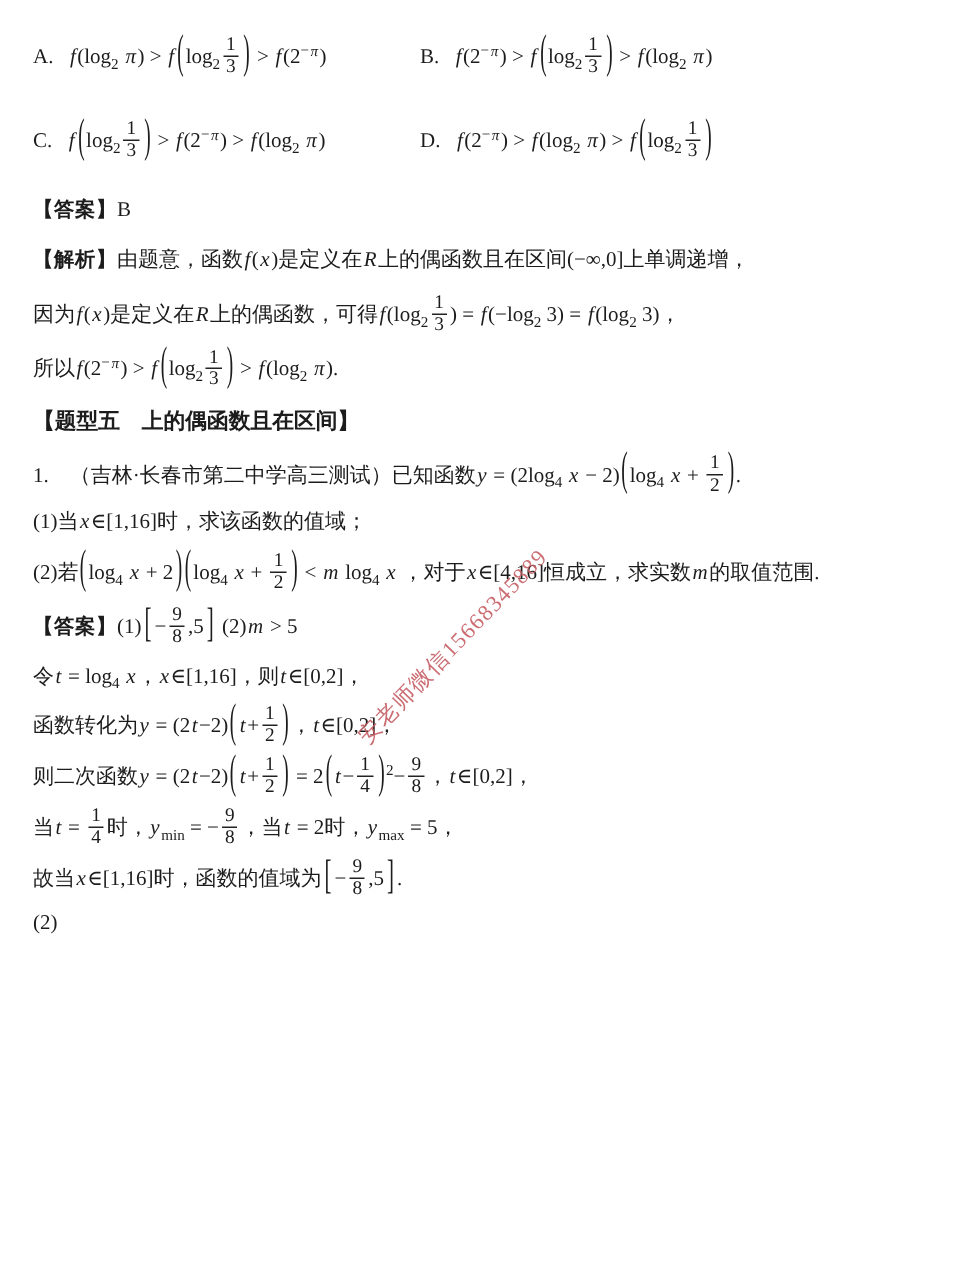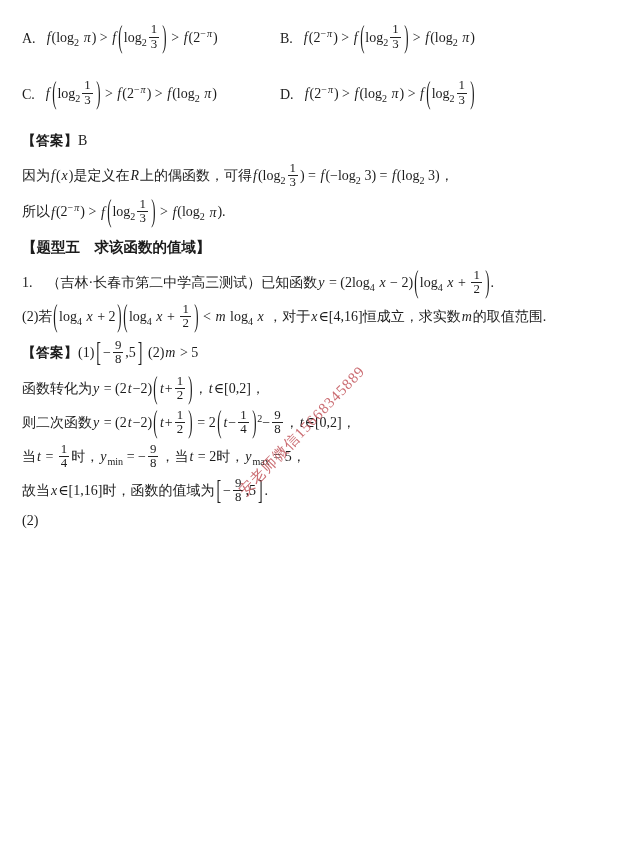--- a/index.html
+++ b/index.html
@@ -84,34 +84,39 @@
     <div class="opt">
       <span class="opt-label">D.</span>
       <span class="math"><i>f</i>(2<sup>−<i>π</i></sup>) &gt; <i>f</i>(log<sub>2</sub> <i>π</i>) &gt; <i>f</i><span class="tp">(</span>log<sub>2</sub><span class="fr"><span class="n">1</span><span class="d">3</span></span><span class="tp">)</span></span>
     </div>
   </div>
 
   <p class="p mb12">
     <b class="tag">【答案】</b><span>B</span>
   </p>
 
+  <p class="p mb13">
+    <b class="tag">【解析】</b><span class="math">由题意，函数<i>f</i>(<i>x</i>)是定义在<i>R</i>上的偶函数且在区间(−∞,0]上单调递增，</span>
+  </p>
   <p class="p mb8 math">因为<i>f</i>(<i>x</i>)是定义在<i>R</i>上的偶函数，可得<i>f</i>(log<sub>2</sub><span class="fr"><span class="n">1</span><span class="d">3</span></span>) = <i>f</i>(−log<sub>2</sub> 3) = <i>f</i>(log<sub>2</sub> 3)，</p>
   <p class="p mb10 math">所以<i>f</i>(2<sup>−<i>π</i></sup>) &gt; <i>f</i><span class="tp">(</span>log<sub>2</sub><span class="fr"><span class="n">1</span><span class="d">3</span></span><span class="tp">)</span> &gt; <i>f</i>(log<sub>2</sub> <i>π</i>).</p>
 
-  <p class="p mb11 section-title">【题型五　求该函数的值域】</p>
+  <p class="p mb11 section-title">【题型五　上的偶函数且在区间】</p>
 
   <p class="p mb6">
     <span class="q-num">1.</span><span class="math">（吉林·长春市第二中学高三测试）已知函数<i>y</i> = (2log<sub>4</sub> <i>x</i> − 2)<span class="tp">(</span>log<sub>4</sub> <i>x</i> + <span class="fr"><span class="n">1</span><span class="d">2</span></span><span class="tp">)</span>.</span>
   </p>
+  <p class="p mb10 math">(1)当<i>x</i>∈[1,16]时，求该函数的值域；</p>
   <p class="p mb8 math">(2)若<span class="tp">(</span>log<sub>4</sub> <i>x</i> + 2<span class="tp">)</span><span class="tp">(</span>log<sub>4</sub> <i>x</i> + <span class="fr"><span class="n">1</span><span class="d">2</span></span><span class="tp">)</span> &lt; <i>m</i> log<sub>4</sub> <i>x</i> ，对于<i>x</i>∈[4,16]恒成立，求实数<i>m</i>的取值范围.</p>
 
   <p class="p mb8">
     <b class="tag">【答案】</b><span class="math">(1)<span class="tb">[</span>−<span class="fr"><span class="n">9</span><span class="d">8</span></span>,5<span class="tb">]</span> (2)<i>m</i> &gt; 5</span>
   </p>
 
+  <p class="p mb9 math">令<i>t</i> = log<sub>4</sub> <i>x</i>，<i>x</i>∈[1,16]，则<i>t</i>∈[0,2]，</p>
   <p class="p mb6 math">函数转化为<i>y</i> = (2<i>t</i>−2)<span class="tp">(</span><i>t</i>+<span class="fr"><span class="n">1</span><span class="d">2</span></span><span class="tp">)</span>，<i>t</i>∈[0,2]，</p>
   <p class="p mb6 math">则二次函数<i>y</i> = (2<i>t</i>−2)<span class="tp">(</span><i>t</i>+<span class="fr"><span class="n">1</span><span class="d">2</span></span><span class="tp">)</span> = 2<span class="tp">(</span><i>t</i>−<span class="fr"><span class="n">1</span><span class="d">4</span></span><span class="tp">)</span><sup>2</sup>−<span class="fr"><span class="n">9</span><span class="d">8</span></span>，<i>t</i>∈[0,2]，</p>
   <p class="p mb6 math">当<i>t</i> = <span class="fr"><span class="n">1</span><span class="d">4</span></span>时，<i>y</i><sub>min</sub> = −<span class="fr"><span class="n">9</span><span class="d">8</span></span>，当<i>t</i> = 2时，<i>y</i><sub>max</sub> = 5，</p>
   <p class="p mb4 math">故当<i>x</i>∈[1,16]时，函数的值域为<span class="tb">[</span>−<span class="fr"><span class="n">9</span><span class="d">8</span></span>,5<span class="tb">]</span>.</p>
   <p class="p math">(2)</p>
 
   <div class="watermark" style="color: rgb(196, 90, 96);">安老师微信15668345889</div>
 </div>
 
 </body></html>

